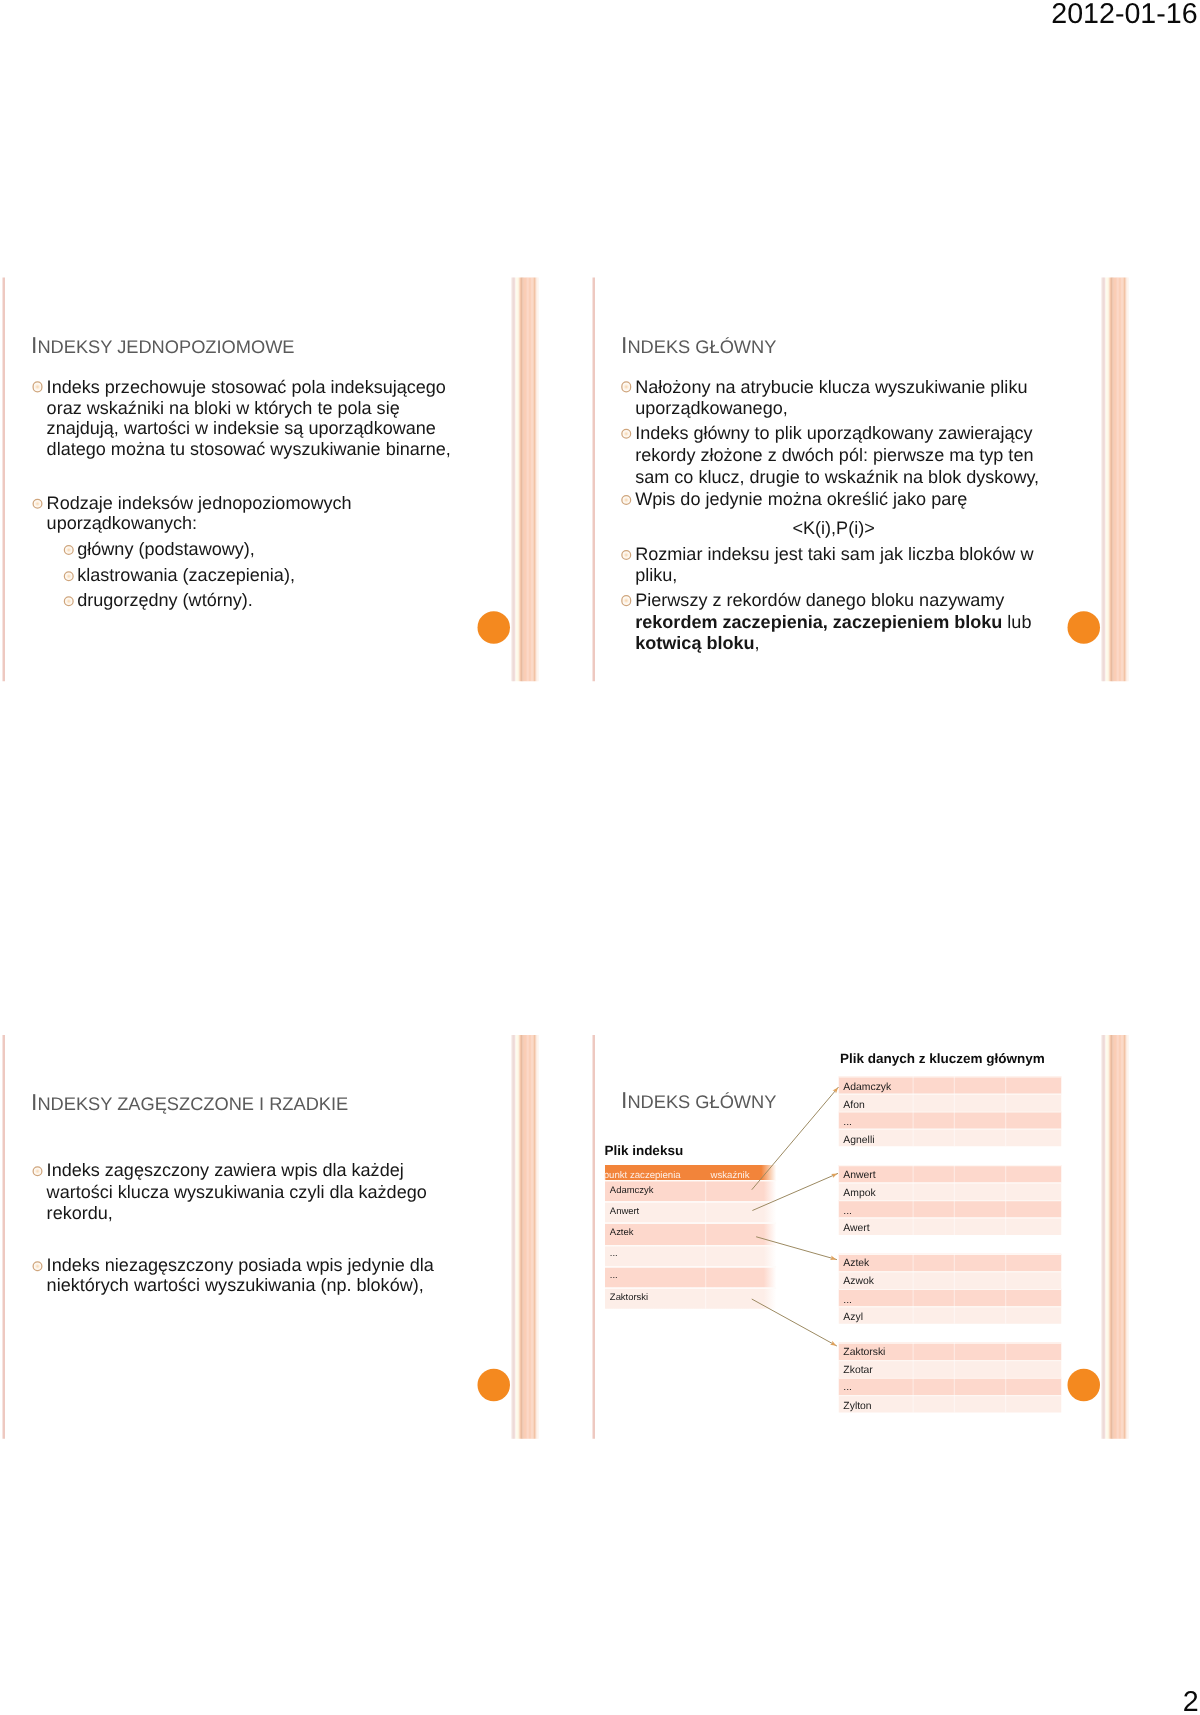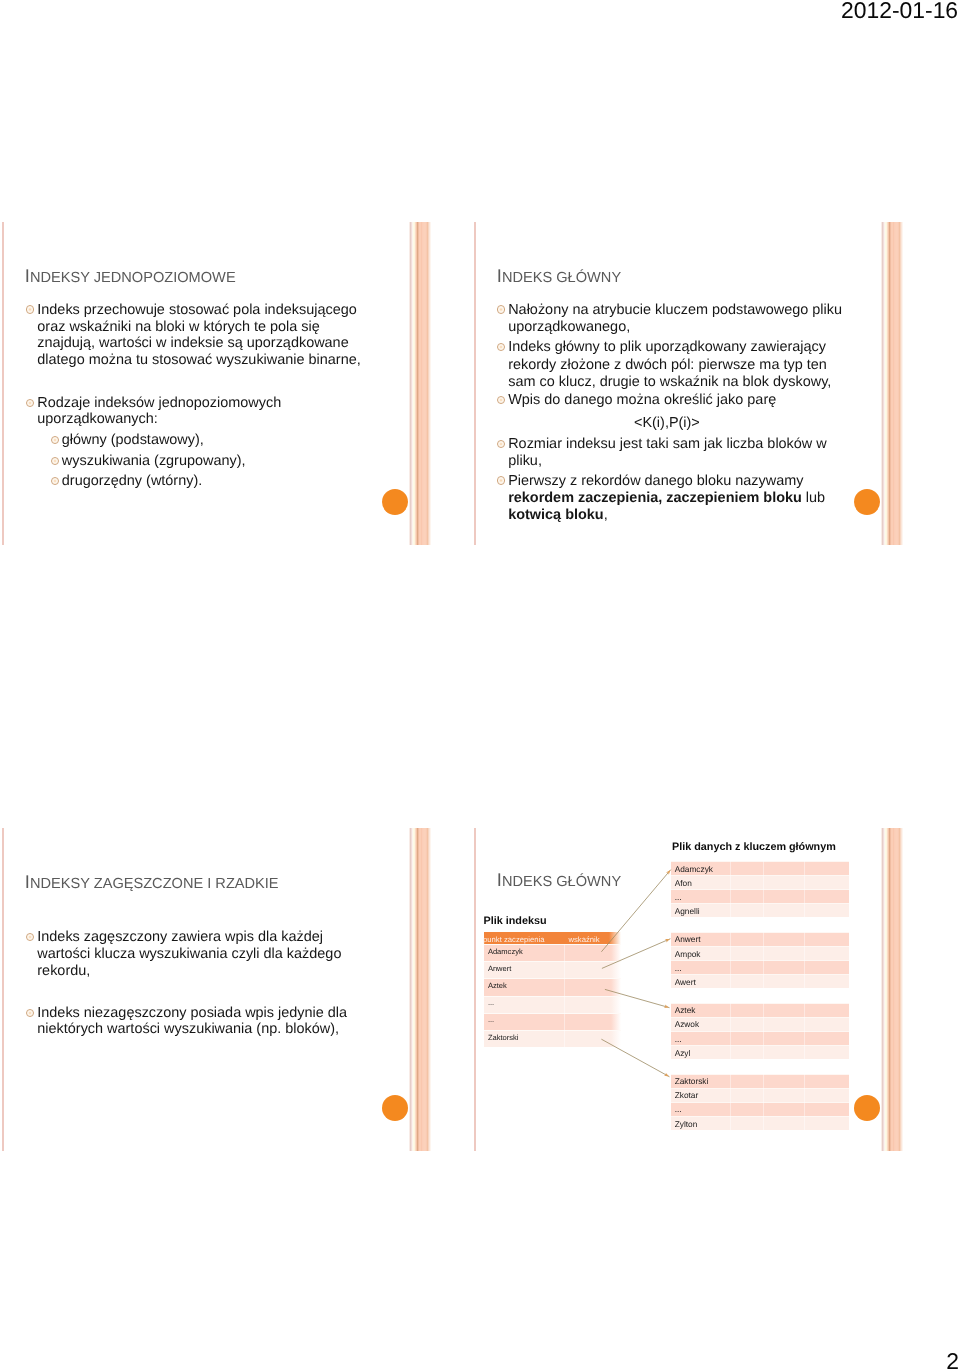--- a/index.html
+++ b/index.html
@@ -82,21 +82,21 @@
       <div class="ln" style="left:35.3px;top:80.5px;">Indeks przechowuje stosować pola indeksującego</div>
       <div class="ln" style="left:35.3px;top:97.5px;">oraz wskaźniki na bloki w których te pola się</div>
       <div class="ln" style="left:35.3px;top:114.2px;">znajdują, wartości w indeksie są uporządkowane</div>
       <div class="ln" style="left:35.3px;top:131.1px;">dlatego można tu stosować wyszukiwanie binarne,</div>
       <span class="bul" style="left:23.8px;top:176.7px;"></span>
       <div class="ln" style="left:35.3px;top:173.8px;">Rodzaje indeksów jednopoziomowych</div>
       <div class="ln" style="left:35.3px;top:189.8px;">uporządkowanych:</div>
       <span class="bul" style="left:49.3px;top:213.5px;"></span>
       <div class="ln" style="left:59.8px;top:210.6px;">główny (podstawowy),</div>
       <span class="bul" style="left:49.3px;top:234.5px;"></span>
-      <div class="ln" style="left:59.8px;top:231.6px;">wyszukiwania (zgrupowany),</div>
+      <div class="ln" style="left:59.8px;top:231.6px;">klastrowania (zaczepienia),</div>
       <span class="bul" style="left:49.3px;top:255.1px;"></span>
       <div class="ln" style="left:59.8px;top:252.2px;">drugorzędny (wtórny).</div>
     </div>
   </div>
 
   <div class="slide" id="s2" style="left:474px;top:222px;">
     <div class="sl-line"></div>
     <div class="sl-stripes">
         <div class="st" style="left: 0px; width: 1px; background: rgb(248, 236, 231);"></div>
         <div class="st" style="left: 1px; width: 1px; background: rgb(230, 205, 201);"></div>
@@ -118,28 +118,28 @@
         <div class="st" style="left: 17px; width: 1px; background: rgb(249, 203, 179);"></div>
         <div class="st" style="left: 18px; width: 1px; background: rgb(243, 195, 165);"></div>
         <div class="st" style="left: 19px; width: 1px; background: rgb(247, 214, 194);"></div>
         <div class="st" style="left: 20px; width: 1px; background: rgb(251, 231, 219);"></div>
         <div class="st" style="left: 21px; width: 1px; background: rgb(253, 245, 239);"></div>
       </div>
     <div class="sl-dot"></div>
     <div class="title" style="left:22.8px;top:45.2px;"><span class="cap">I</span><span>NDEKS GŁÓWNY</span></div>
     <div class="body">
       <span class="bul" style="left:22.8px;top:83.4px;"></span>
-      <div class="ln" style="left:34.2px;top:80.5px;">Nałożony na atrybucie kluczem podstawowego pliku</div>
+      <div class="ln" style="left:34.2px;top:80.5px;">Nałożony na atrybucie klucza wyszukiwanie pliku</div>
       <div class="ln" style="left:34.2px;top:97.7px;">uporządkowanego,</div>
       <span class="bul" style="left:22.8px;top:121.0px;"></span>
       <div class="ln" style="left:34.2px;top:118.1px;">Indeks główny to plik uporządkowany zawierający</div>
       <div class="ln" style="left:34.2px;top:135.7px;">rekordy złożone z dwóch pól: pierwsze ma typ ten</div>
       <div class="ln" style="left:34.2px;top:152.6px;">sam co klucz, drugie to wskaźnik na blok dyskowy,</div>
       <span class="bul" style="left:22.8px;top:174.0px;"></span>
-      <div class="ln" style="left:34.2px;top:171.1px;">Wpis do danego można określić jako parę</div>
+      <div class="ln" style="left:34.2px;top:171.1px;">Wpis do jedynie można określić jako parę</div>
       <div class="ln" style="left:160px;top:193.5px;">&lt;K(i),P(i)&gt;</div>
       <span class="bul" style="left:22.8px;top:218.0px;"></span>
       <div class="ln" style="left:34.2px;top:215.1px;">Rozmiar indeksu jest taki sam jak liczba bloków w</div>
       <div class="ln" style="left:34.2px;top:231.5px;">pliku,</div>
       <span class="bul" style="left:22.8px;top:254.4px;"></span>
       <div class="ln" style="left:34.2px;top:251.5px;">Pierwszy z rekordów danego bloku nazywamy</div>
       <div class="ln" style="left:34.2px;top:269px;"><b>rekordem zaczepienia, zaczepieniem bloku</b><span> lub</span></div>
       <div class="ln" style="left:34.2px;top:286.1px;"><b>kotwicą bloku</b><span>,</span></div>
     </div>
   </div>

